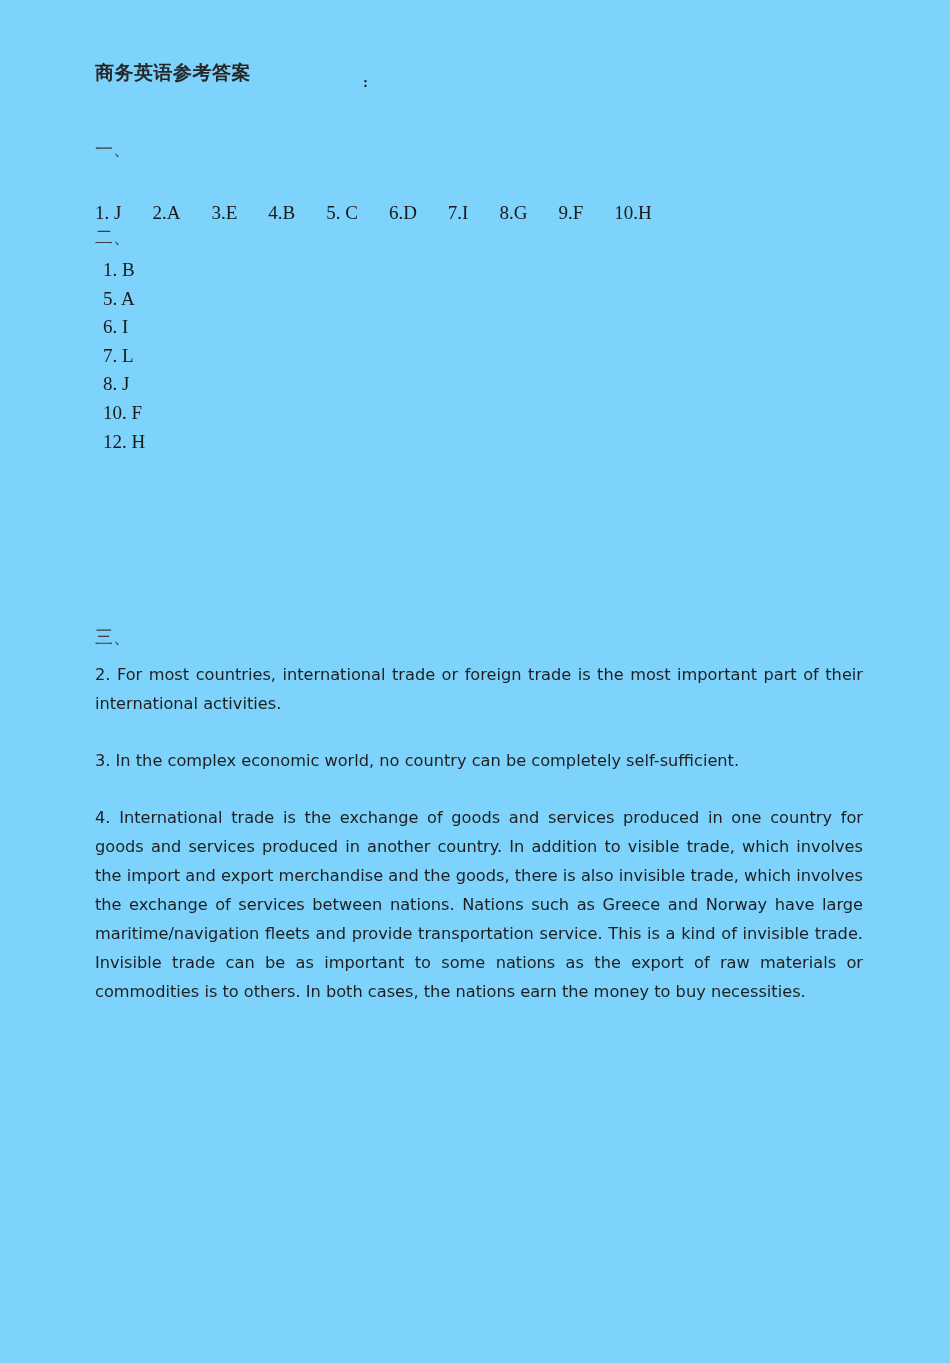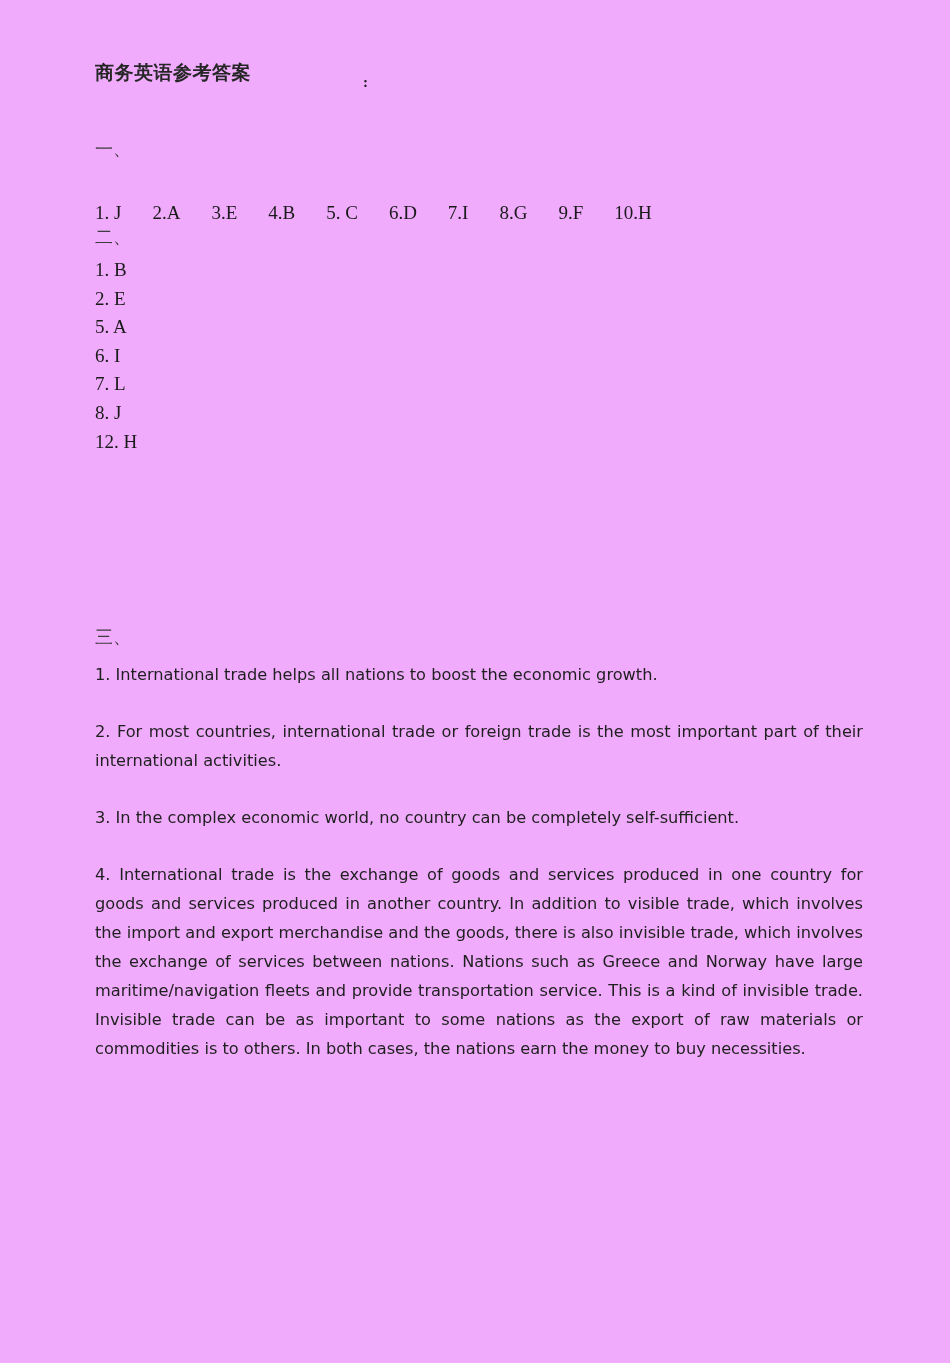--- a/index.html
+++ b/index.html
@@ -15,21 +15,21 @@
     color: #1a1a1a;
     overflow: hidden;
   }
 
   .page {
     position: absolute;
     left: 0;
     top: 0;
     width: 950px;
     height: 1363px;
-    background: #f0abfc;
+    background: #7dd3fc;
   }
 
   
   .title-row {
     position: absolute;
     left: 95px;
     top: 60px;
     width: 766px;
     height: 34px;
   }
@@ -89,21 +89,21 @@
   
   #section-two {
     position: absolute;
     left: 95px;
     top: 228px;
     width: 400px;
   }
   #section-two .section-marker { display: block; margin-bottom: 10px; }
   .answer-list {
     list-style: none;
-    margin: 0;
+    margin: 8px;
     padding: 0;
   }
   .answer-list li {
     font-family: "Liberation Serif", "DejaVu Serif", serif;
     font-size: 19px;
     line-height: 28.6px;
     color: #1a1a1a;
     white-space: nowrap;
   }
 
@@ -142,30 +142,29 @@
     <span class="section-marker">一、</span>
     <div class="answer-row">
       <span class="ans">1. J</span><span class="ans">2.A</span><span class="ans">3.E</span><span class="ans">4.B</span><span class="ans">5. C</span><span class="ans">6.D</span><span class="ans">7.I</span><span class="ans">8.G</span><span class="ans">9.F</span><span class="ans">10.H</span>
     </div>
   </div>
 
   <div id="section-two">
     <span class="section-marker">二、</span>
     <ul class="answer-list">
       <li>1. B</li>
-      <li>2. E</li>
       <li>5. A</li>
       <li>6. I</li>
       <li>7. L</li>
       <li>8. J</li>
+      <li>10. F</li>
       <li>12. H</li>
     </ul>
   </div>
 
   <div id="section-three">
     <span class="section-marker">三、</span>
-    <p class="para no-justify">1. International trade helps all nations to boost the economic growth.</p>
     <p class="para">2. For most countries, international trade or foreign trade is the most important part of their international activities.</p>
     <p class="para no-justify">3. In the complex economic world, no country can be completely self-sufficient.</p>
     <p class="para">4. International trade is the exchange of goods and services produced in one country for goods and services produced in another country. In addition to visible trade, which involves the import and export merchandise and the goods, there is also invisible trade, which involves the exchange of services between nations. Nations such as Greece and Norway have large maritime/navigation fleets and provide transportation service. This is a kind of invisible trade. Invisible trade can be as important to some nations as the export of raw materials or commodities is to others. In both cases, the nations earn the money to buy necessities.</p>
   </div>
 
 </div>
 
 </body></html>

